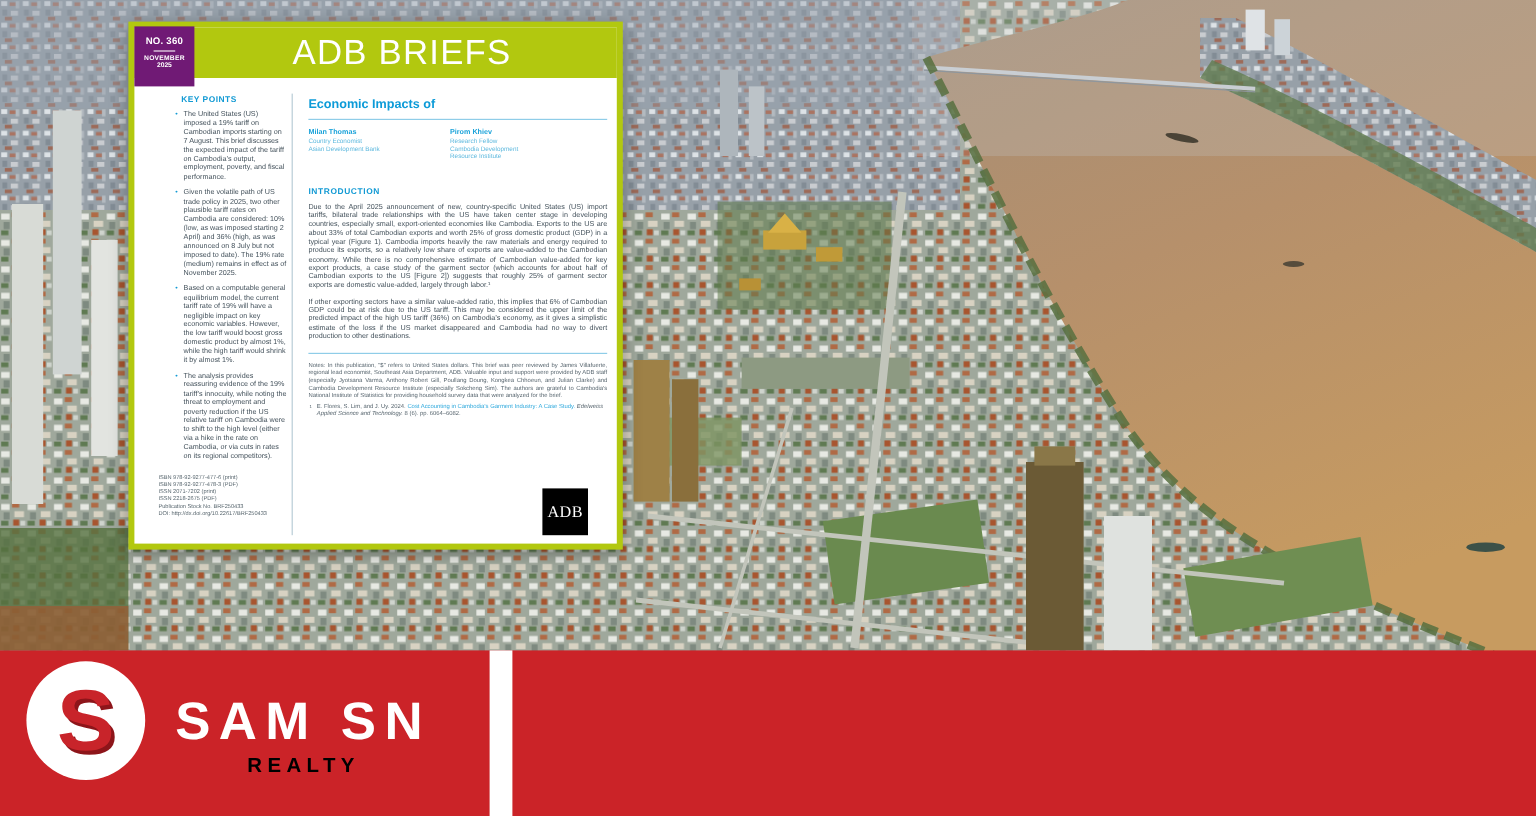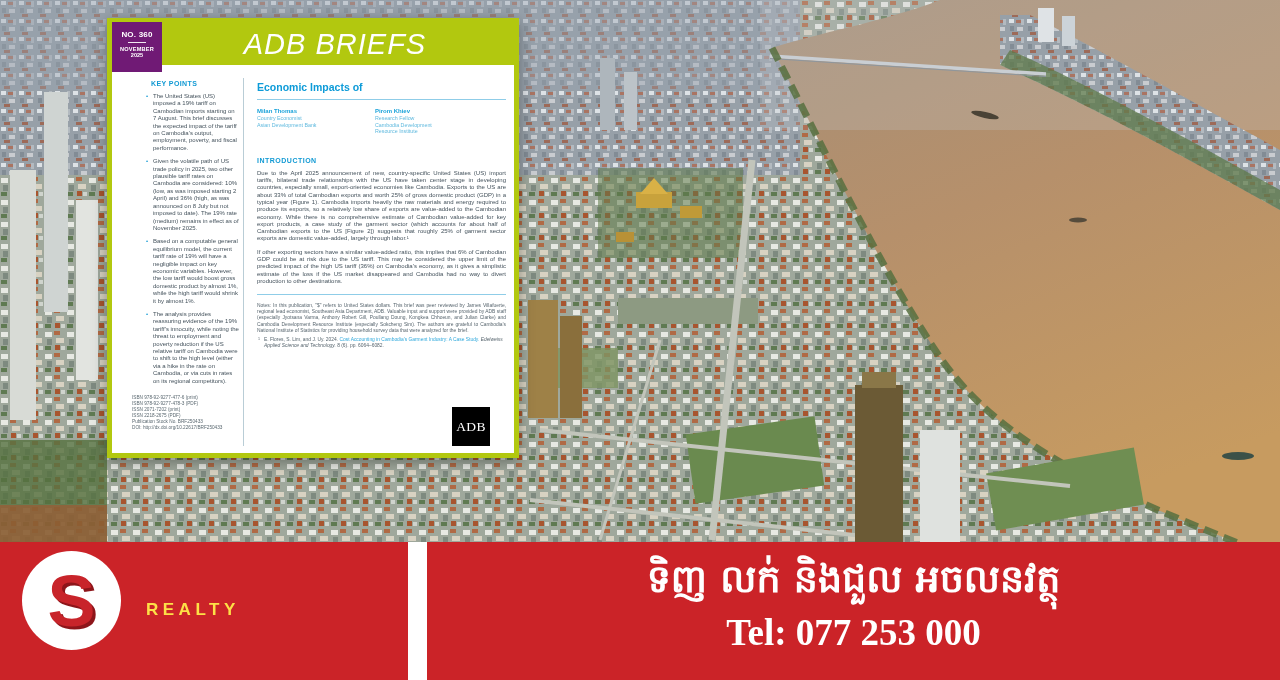--- a/index.html
+++ b/index.html
@@ -6,21 +6,21 @@
   body{font-family:"Liberation Sans",sans-serif;}
   .stage{position:relative;width:1280px;height:680px;overflow:hidden;background:#9aa29b;}
   .bg-photo{position:absolute;left:0;top:0;width:1280px;height:680px;}
 
   
   .doc{position:absolute;left:107px;top:18px;width:412px;height:440px;background:#b2c80f;
        box-shadow:0 4px 14px rgba(0,0,0,.35);}
   .doc-page{position:absolute;left:5px;top:5px;right:5px;bottom:5px;background:#ffffff;}
   .masthead-band{position:absolute;left:0;top:0;width:100%;height:42px;background:#b2c80f;}
   .masthead-text{position:absolute;left:52px;right:8px;top:0;height:42px;line-height:42px;
-       text-align:center;color:#ffffff;font-size:29px;letter-spacing:1px;font-weight:400;font-style:italic;}
+       text-align:center;color:#ffffff;font-size:29px;letter-spacing:1px;font-weight:400;}
   .issue-box{position:absolute;left:0;top:-1px;width:50px;height:50px;background:#701a75;
        color:#fff;text-align:center;z-index:3;}
   .issue-no{font-size:8px;font-weight:bold;margin-top:8px;letter-spacing:.2px;}
   .issue-rule{width:18px;margin:3px auto 3px auto;border:0;border-top:1px solid rgba(255,255,255,.9);}
   .issue-month{font-size:5.6px;font-weight:bold;letter-spacing:.2px;}
   .issue-year{font-size:5.6px;font-weight:bold;}
 
   .sidebar{position:absolute;left:20px;top:57px;width:112px;}
   .kp-heading{margin-left:19px;font-size:7px;font-weight:bold;color:#129ad4;letter-spacing:.4px;margin-bottom:6px;}
   .kp-list{margin-left:14px;width:93px;}
@@ -51,21 +51,21 @@
 
   
   .banner{position:absolute;left:0;top:542px;width:1280px;height:138px;background:#cb2328;display:flex;}
   .banner-left{position:relative;width:408px;flex:none;}
   .logo-circle{position:absolute;left:22px;top:9px;width:99px;height:99px;border-radius:50%;
        background:#ffffff;display:flex;align-items:center;justify-content:center;}
   .logo-s{font-size:72px;font-weight:bold;color:#c8242a;line-height:1;
        text-shadow:3px 3px 0 #8d151a;}
   .brand-block{position:absolute;left:146px;top:38px;width:214px;}
   .brand{font-size:44px;font-weight:bold;color:#ffffff;letter-spacing:7px;line-height:1;white-space:nowrap;}
-  .brand-sub{font-size:17px;font-weight:bold;color:#fde047;letter-spacing:4.5px;text-align:left;margin-top:20px;}
+  .brand-sub{font-size:17px;font-weight:bold;color:#000000;letter-spacing:4.5px;text-align:center;margin-top:4px;}
   .banner-stripe{width:19px;flex:none;background:#ffffff;}
   .banner-right{flex:1;text-align:center;padding-top:8px;color:#fff;}
   .khmer{font-size:38px;font-weight:bold;line-height:58px;font-family:"DejaVu Sans",sans-serif;}
   .phone{font-family:"Liberation Serif",serif;font-size:37px;font-weight:bold;line-height:46px;margin-top:2px;}
 </style>
 </head>
 <body>
 
 <div class="stage">
 
@@ -232,23 +232,20 @@
       <div class="adb-logo">ADB</div>
     </div>
   </div>
 
   <div class="banner">
     <div class="banner-left">
       <div class="logo-circle">
         <div class="logo-s">S</div>
       </div>
       <div class="brand-block">
+        <div class="brand">SAM SN</div>
         <div class="brand-sub">REALTY</div>
       </div>
     </div>
     <div class="banner-stripe"></div>
-    <div class="banner-right">
-      <div class="khmer">ទិញ លក់ និងជួល អចលនវត្ថុ</div>
-      <div class="phone">Tel: 077 253 000</div>
-    </div>
   </div>
 
 </div>
 
 </body></html>

